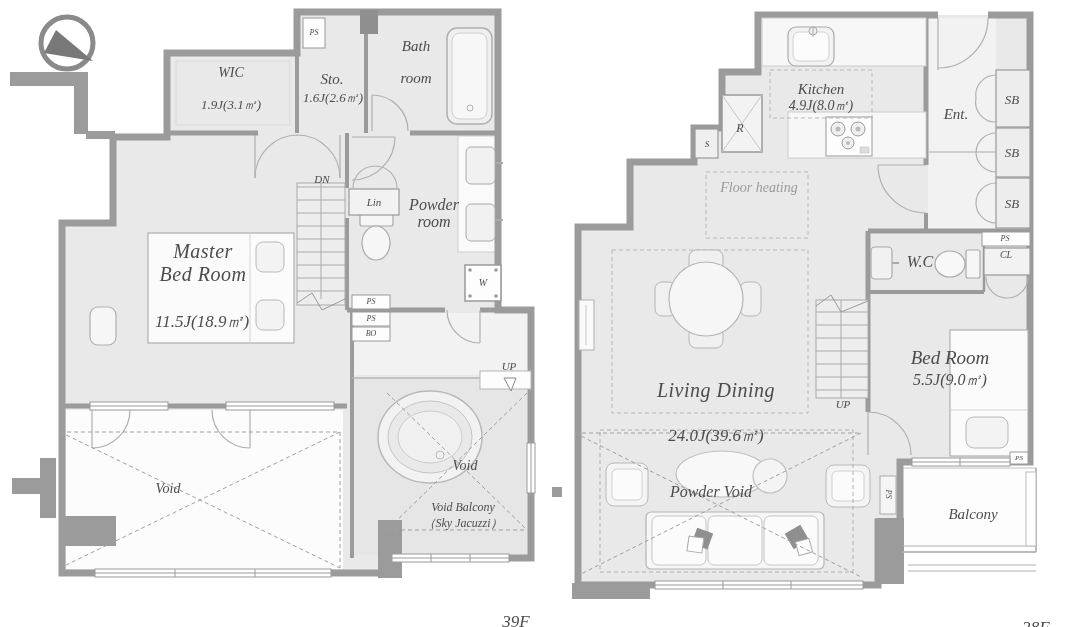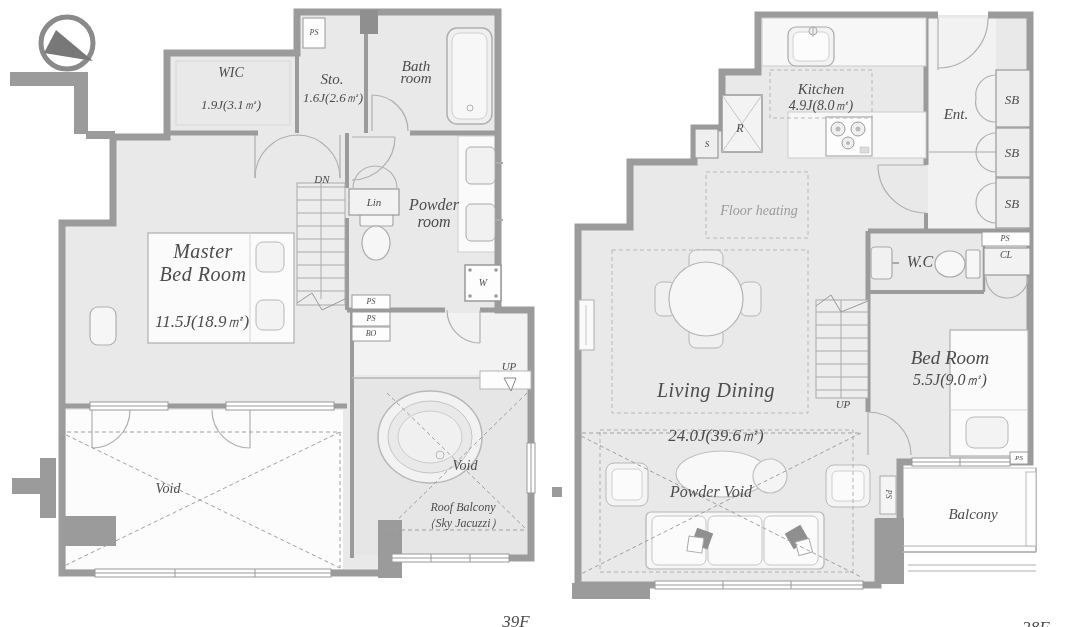--- a/index.html
+++ b/index.html
@@ -2,21 +2,21 @@
 <html><head>
 <meta charset="utf-8">
 <style>
   html,body{margin:0;padding:0;background:#ffffff;}
   .stage{position:relative;width:1080px;height:627px;background:#ffffff;overflow:hidden;
          font-family:"Liberation Serif","DejaVu Serif",serif;}
   svg{position:absolute;left:0;top:0;}
   .lbl{position:absolute;transform:translate(-50%,-50%);font-style:italic;color:#4c4c4c;
        line-height:1;white-space:nowrap;font-family:Liberation Serif, serif;}
   .rot{transform:translate(-50%,-50%) rotate(90deg);}
-  .muted{color:#9a9a9a;margin-top:23px;}
+  .muted{color:#9a9a9a;}
   .s7{font-size:7px;} .s8{font-size:8px;} .s9{font-size:9px;} .s10{font-size:10px;}
   .s11{font-size:11px;text-align:right;} .s12{font-size:12px;} .s13{font-size:13px;} .s14{font-size:14px;}
   .s15{font-size:15px;} .s16{font-size:16px;} .s17{font-size:17px;margin-top:24px;} .s19{font-size:19px;}
   .s20{font-size:20px;letter-spacing:.5px;}
 </style>
 </head>
 <body>
 
 <div class="stage">
 
@@ -339,37 +339,37 @@
     <circle cx="67" cy="43" r="26" fill="#ffffff" stroke="#8a8a8a" stroke-width="5"></circle>
     <polygon points="44,53 93,61 56,30" fill="#787878"></polygon>
   </g>
 </svg>
 
 <div class="lbl s14" style="left:231px;top:73px">WIC</div>
 <div class="lbl s13" style="left:231px;top:104px">1.9J(3.1㎡)</div>
 <div class="lbl s8" style="left:314px;top:33px">PS</div>
 <div class="lbl s15" style="left:332px;top:79px">Sto.</div>
 <div class="lbl s13" style="left:333px;top:97px">1.6J(2.6㎡)</div>
-<div class="lbl s15" style="left:416px;top:66px">Bath</div>
+<div class="lbl s15" style="left:416px;top:46px">Bath</div>
 <div class="lbl s15" style="left:416px;top:78px">room</div>
 <div class="lbl s11" style="left:322px;top:179px">DN</div>
 <div class="lbl s11" style="left:374px;top:202px">Lin</div>
 <div class="lbl s16" style="left:434px;top:205px">Powder</div>
 <div class="lbl s16" style="left:434px;top:222px">room</div>
 <div class="lbl s10" style="left:483px;top:283px">W</div>
 <div class="lbl s20" style="left:203px;top:251px">Master</div>
 <div class="lbl s20" style="left:203px;top:274px">Bed Room</div>
 <div class="lbl s17" style="left:202px;top:297px">11.5J(18.9㎡)</div>
 <div class="lbl s8" style="left:371px;top:302px">PS</div>
 <div class="lbl s8" style="left:371px;top:319px">PS</div>
 <div class="lbl s8" style="left:371px;top:334px">BO</div>
 <div class="lbl s11" style="left:509px;top:366px">UP</div>
 <div class="lbl s14" style="left:168px;top:489px">Void</div>
 <div class="lbl s14" style="left:465px;top:466px">Void</div>
-<div class="lbl s12" style="left:463px;top:507px">Roof Balcony</div>
+<div class="lbl s12" style="left:463px;top:507px">Void Balcony</div>
 <div class="lbl s12" style="left:463px;top:523px">（Sky Jacuzzi）</div>
 <div class="lbl s17" style="left:516px;top:597px">39F</div>
 
 <div class="lbl s15" style="left:821px;top:89px">Kitchen</div>
 <div class="lbl s14" style="left:821px;top:106px">4.9J(8.0㎡)</div>
 <div class="lbl s12" style="left:740px;top:128px">R</div>
 <div class="lbl s9" style="left:707px;top:144px">S</div>
 <div class="lbl s15" style="left:956px;top:114px">Ent.</div>
 <div class="lbl s13" style="left:1012px;top:99px">SB</div>
 <div class="lbl s13" style="left:1012px;top:152px">SB</div>

